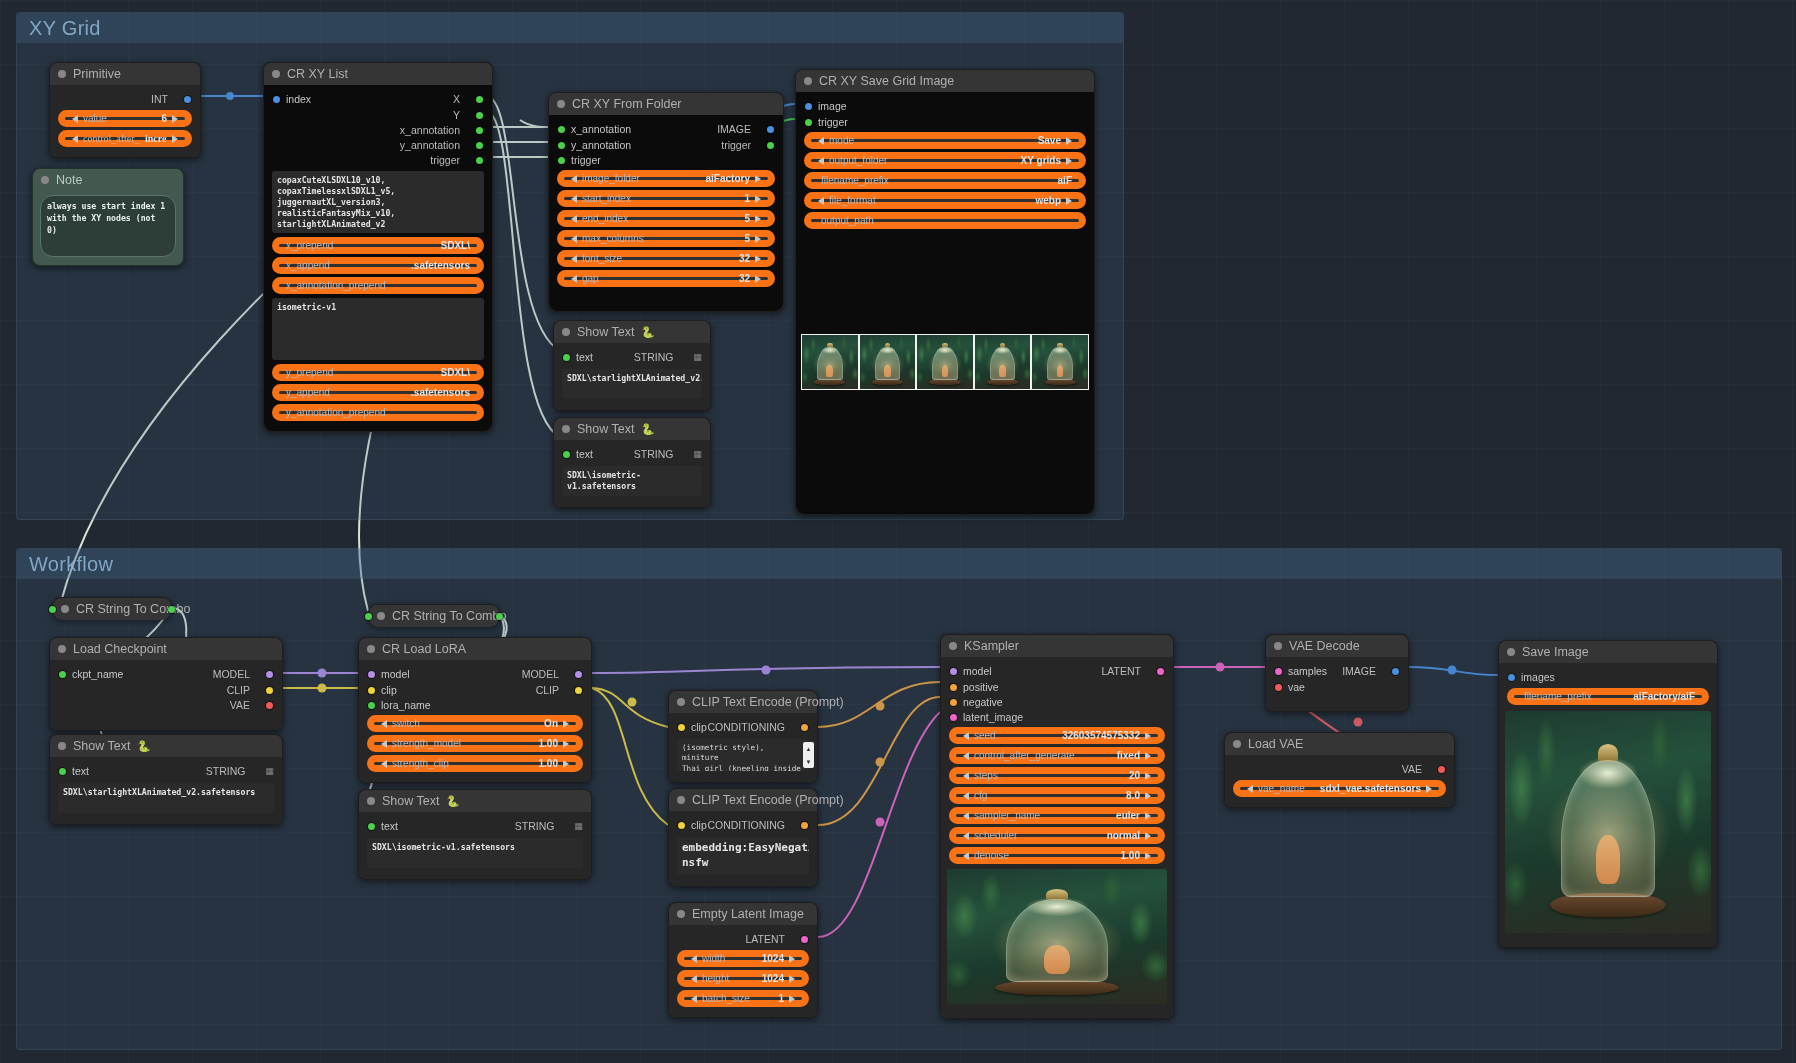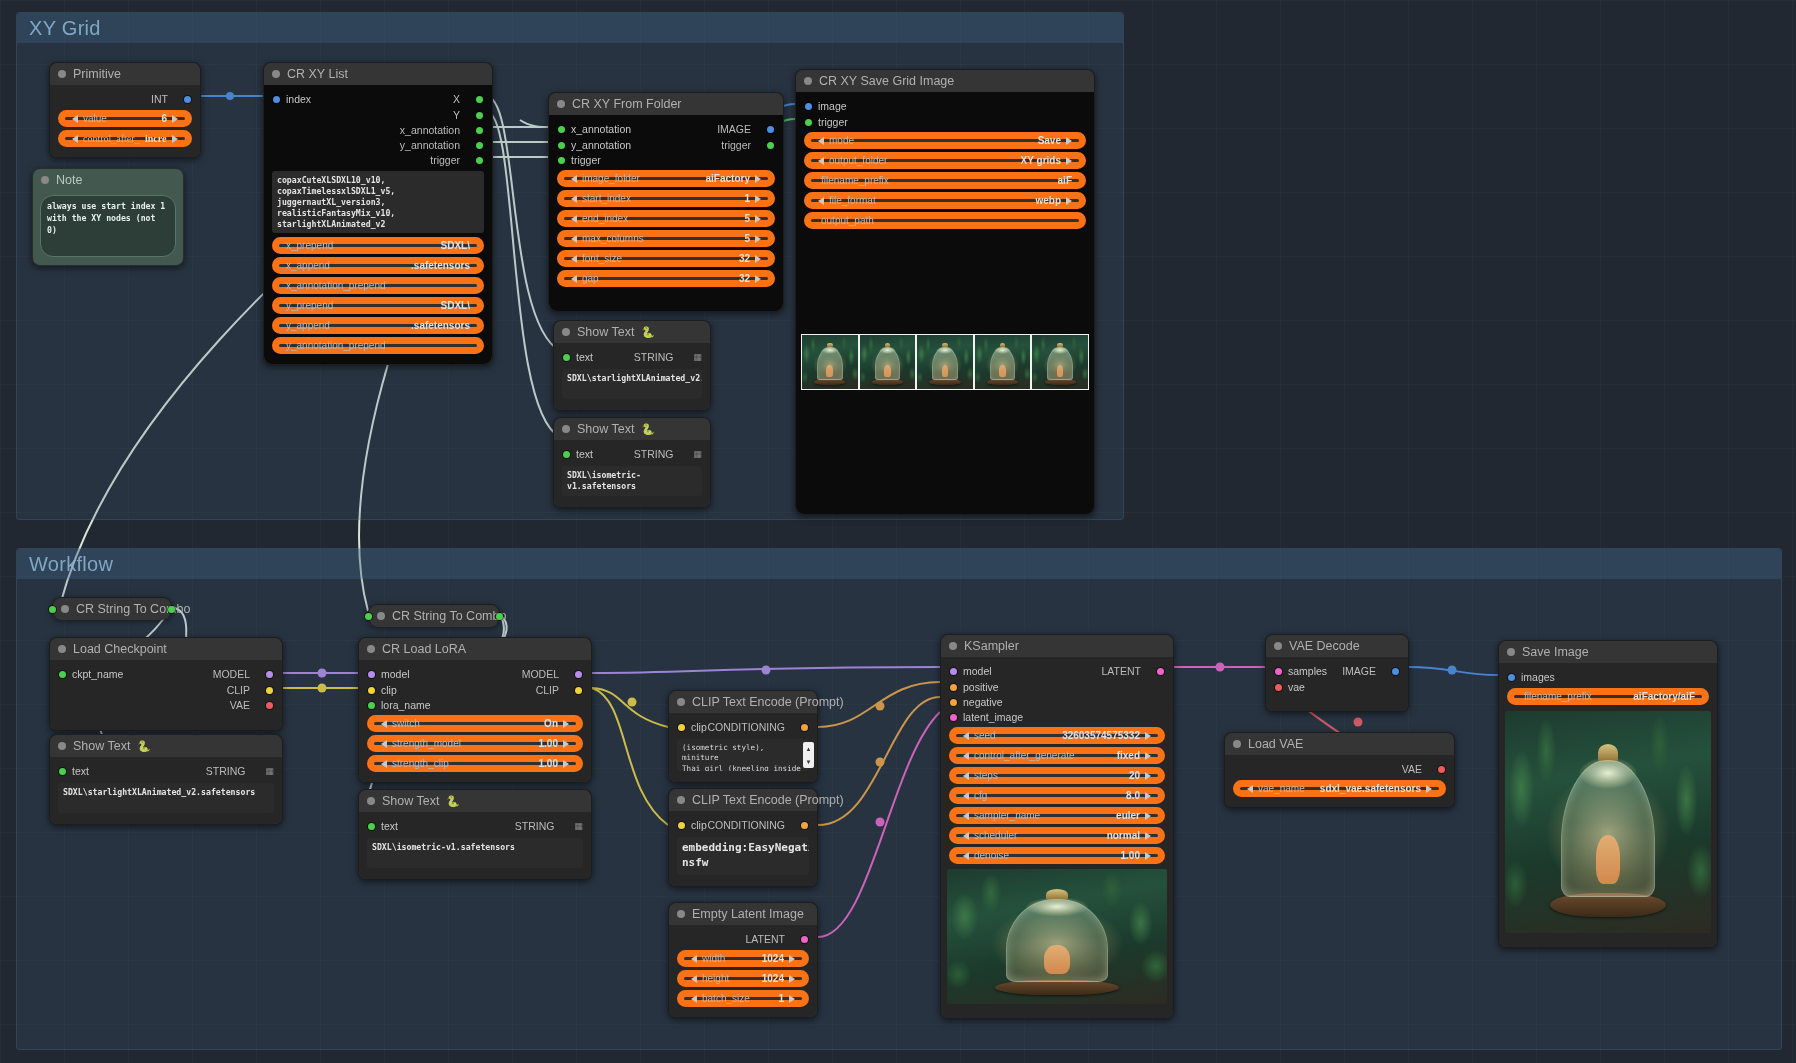--- a/index.html
+++ b/index.html
@@ -426,20 +426,21 @@
       </div>
       <div class="widget">
         <span class="wlabel">x_append</span>
         <span class="wvalue">.safetensors</span>
       </div>
       <div class="widget">
         <span class="wlabel">x_annotation_prepend</span>
         <span class="wvalue"></span>
       </div>
 
+      <div class="textarea" style="height:62px; background:#2b2b2b;">isometric-v1</div>
 
       <div class="widget">
         <span class="wlabel">y_prepend</span>
         <span class="wvalue">SDXL\</span>
       </div>
       <div class="widget">
         <span class="wlabel">y_append</span>
         <span class="wvalue">.safetensors</span>
       </div>
       <div class="widget">

